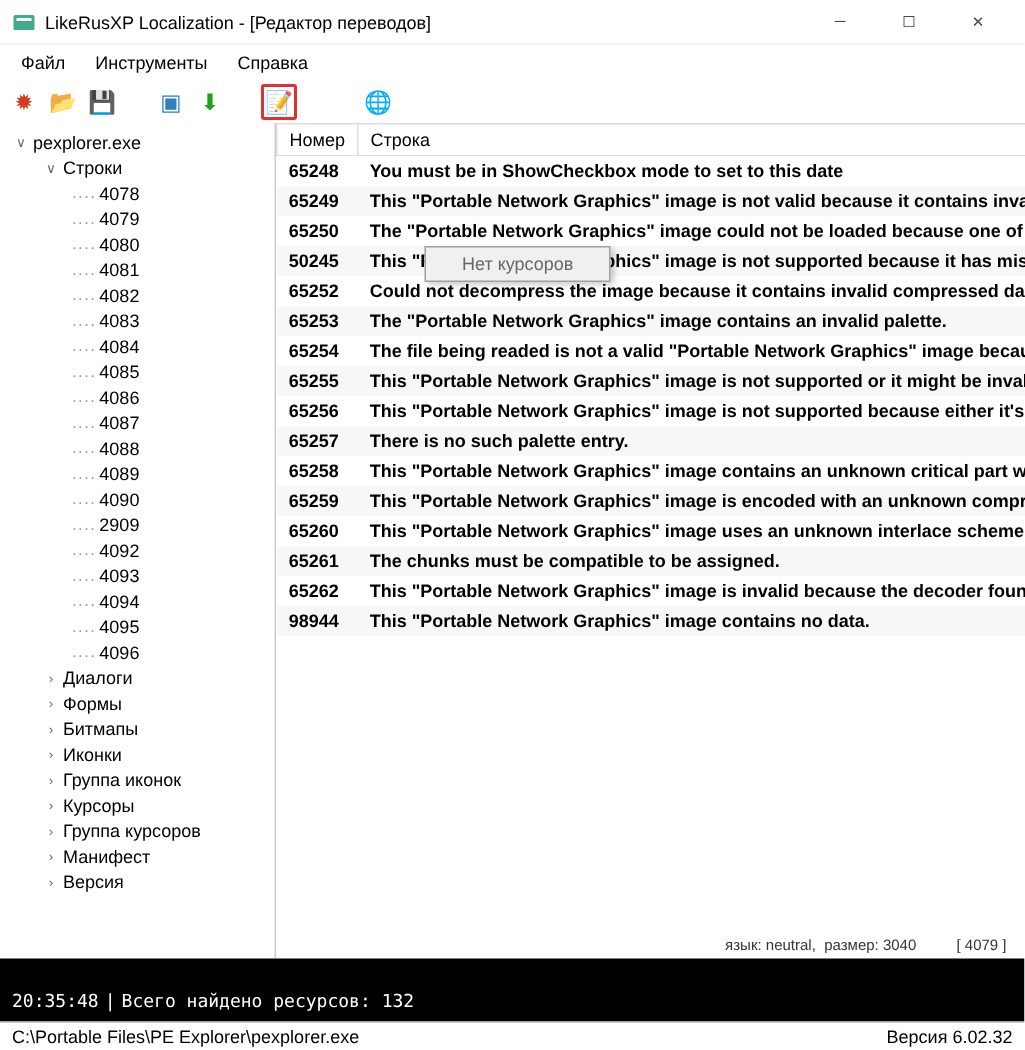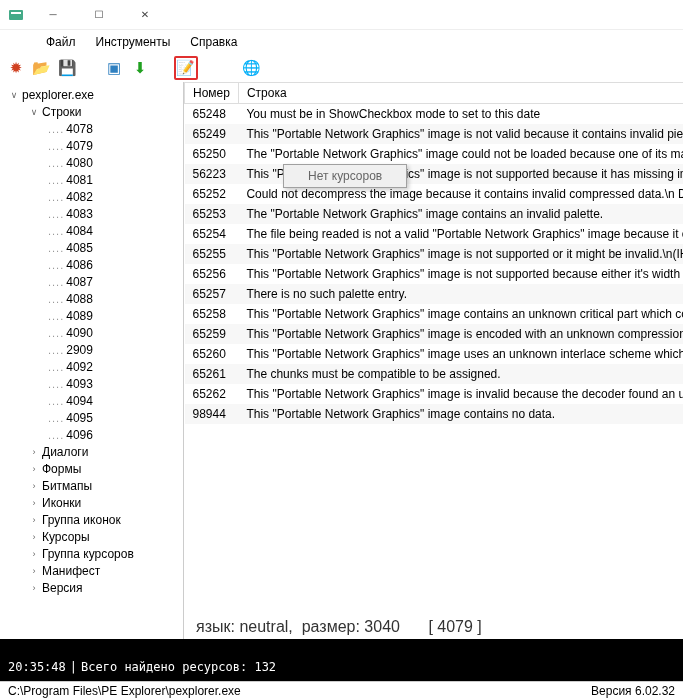--- a/index.html
+++ b/index.html
@@ -4,21 +4,21 @@
 <style>
 * { box-sizing: border-box; margin: 0; padding: 0; }
 body { font-family: "Segoe UI", Tahoma, sans-serif; font-size: 12px; background: #fff; width: 683px; height: 700px; overflow: hidden; display: flex; flex-direction: column; }
 
 .titlebar { height: 30px; display: flex; align-items: center; padding: 0 8px; background: #fff; border-bottom: 1px solid #eee; }
 .titlebar .app-icon { width: 16px; height: 16px; margin-right: 6px; }
 .titlebar .title { flex: 1; font-size: 12px; color: #000; }
 .titlebar .win-btns { display: flex; }
 .titlebar .win-btn { width: 46px; height: 30px; display: flex; align-items: center; justify-content: center; color: #444; font-family: "Segoe UI Symbol", sans-serif; font-size: 10px; }
 
-.menubar { display: flex; padding: 2px 4px; font-size: 12px; margin-left: 32px; }
+.menubar { display: flex; padding: 2px 4px; font-size: 12px; }
 .menubar .mi { padding: 3px 10px; cursor: default; }
 
 .toolbar { display: flex; align-items: center; padding: 2px 4px; height: 28px; gap: 2px; }
 .tool { width: 24px; height: 24px; display: flex; align-items: center; justify-content: center; border-radius: 2px; }
 .tool-hl { border: 2px solid #e03030; }
 .tool-sep { width: 18px; }
 
 .split { flex: 1; display: flex; overflow: hidden; }
 .tree { width: 184px; border-right: 1px solid #ccc; overflow-y: auto; padding: 4px 0; }
 .tree ul { list-style: none; }
@@ -26,46 +26,47 @@
 .tree .row { display: flex; align-items: center; height: 17px; }
 .tree .tw { width: 12px; text-align: center; color: #666; font-size: 9px; cursor: pointer; }
 .tree .dots { color: #999; font-size: 11px; letter-spacing: 1px; }
 .tree .lbl { padding-left: 2px; }
 
 .content { flex: 1; display: flex; flex-direction: column; overflow: hidden; }
 .grid { flex: 1; overflow: auto; position: relative; }
 .grid table { border-collapse: collapse; width: 100%; font-size: 12px; }
 .grid th { text-align: left; font-weight: normal; padding: 3px 8px; border: 1px solid #ddd; background: #fff; position: sticky; top: 0; }
 .grid th:first-child { width: 60px; }
-.grid td { padding: 3px 8px; border-bottom: none; white-space: nowrap; }
+.grid td { padding: 3px 8px; border-bottom: none; white-space: nowrap; font-weight: bold; }
 .grid tr:nth-child(even) td { background: #f7f7f7; }
 
 .ctxmenu { position: absolute; top: 164px; left: 283px; background: #f0f0f0; border: 1px solid #a0a0a0; box-shadow: 2px 2px 4px rgba(0,0,0,0.2); font-size: 12px; z-index: 10; display: flex; }
 .ctxmenu .ci { padding: 4px 24px 4px 24px; cursor: default; position: relative; min-width: 80px; }
 .ctxmenu .ci.hl { background: #92c0e0; border: 1px solid #5a9ac9; padding: 3px 23px 3px 23px; }
 .ctxmenu .ci .arrow { position: absolute; right: 6px; top: 4px; font-size: 9px; }
 .ctxmenu .ci.sub { color: #666; }
 
-.infobar { font-size: 16px; padding: 3px 12px; color: #333; }
+.infobar { text-align: right; font-size: 10px; padding: 3px 12px; color: #333; }
 .infobar .sz { margin-right: 24px; }
 
 .console { background: #000; color: #fff; font-family: Consolas, monospace; font-size: 12px; padding: 21px 8px; height: 36px; }
 .console .sep { padding: 0 4px; }
 
 .statusbar { display: flex; font-size: 12px; padding: 2px 8px; border-top: 1px solid #ccc; }
 .statusbar .path { flex: 1; }
 </style>
 </head>
 <body>
 
 <div class="titlebar">
   <svg class="app-icon" viewBox="0 0 16 16">
       <rect x="1" y="3" width="14" height="10" fill="#4a8" rx="1"></rect>
       <rect x="3" y="5" width="10" height="2" fill="#fff"></rect>
     </svg>
+  <div class="title">LikeRusXP Localization - [Редактор переводов]</div>
   <div class="win-btns">
     <div class="win-btn">─</div>
     <div class="win-btn">☐</div>
     <div class="win-btn">✕</div>
   </div>
 </div>
 
 <div class="menubar">
   <div class="mi">Файл</div>
   <div class="mi">Инструменты</div>
@@ -293,21 +294,21 @@
             </tr>
             <tr>
               <td>65249</td>
               <td>This "Portable Network Graphics" image is not valid because it contains invalid pieces of d</td>
             </tr>
             <tr>
               <td>65250</td>
               <td>The "Portable Network Graphics" image could not be loaded because one of its main piec</td>
             </tr>
             <tr>
-              <td>56223</td>
+              <td>50245</td>
               <td>This "Portable Network Graphics" image is not supported because it has missing image parts.</td>
             </tr>
             <tr>
               <td>65252</td>
               <td>Could not decompress the image because it contains invalid compressed data.\n Descript</td>
             </tr>
             <tr>
               <td>65253</td>
               <td>The "Portable Network Graphics" image contains an invalid palette.</td>
             </tr>
@@ -363,15 +364,15 @@
 
 <div class="ctxmenu">
   <div class="ci sub">Нет курсоров</div>
 </div>
 
 <div class="console">
   <span>20:35:48</span><span class="sep">|</span><span>Всего найдено ресурсов: 132</span>
 </div>
 
 <div class="statusbar">
-  <div class="path">C:\Program Files\PE Explorer\pexplorer.exe</div>
+  <div class="path">C:\Portable Files\PE Explorer\pexplorer.exe</div>
   <div><span>Версия</span> <span>6.02.32</span></div>
 </div>
 
 </body></html>

